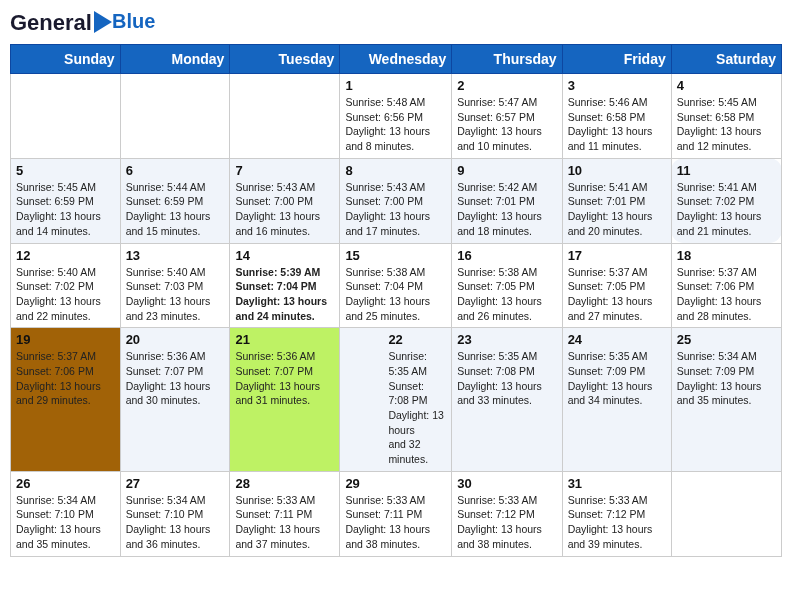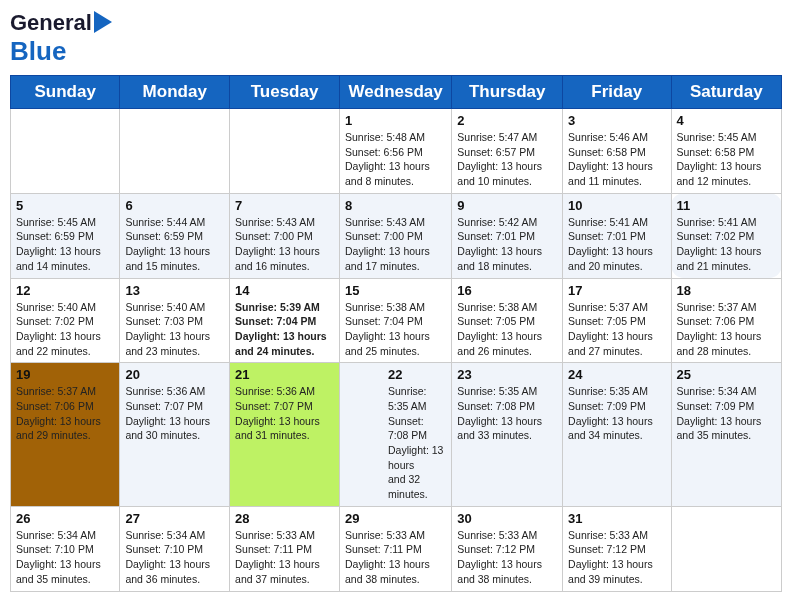--- a/index.html
+++ b/index.html
@@ -11,21 +11,20 @@
       padding: 10px;
     }
     .header {
       display: flex;
       justify-content: space-between;
       align-items: flex-start;
       margin-bottom: 8px;
     }
     .logo {
       display: flex;
-      flex-direction: column;
       align-items: flex-start;
     }
     .title-block {
       text-align: right;
     }
     .month-title {
       font-size: 36px;
       font-weight: bold;
       color: #1a1a2e;
       line-height: 1.1;
@@ -36,23 +35,23 @@
       font-style: italic;
     }
     .calendar {
       width: 100%;
       border-collapse: collapse;
       font-size: 11px;
     }
     .calendar th {
       background-color: #1565c0;
       color: #fff;
-      text-align: center;
+      text-align: right;
       padding: 6px 5px;
-      font-size: 17px;
+      font-size: 14px;
       border: 1px solid #0d47a1;
     }
     .calendar td {
       border: 1px solid #ccc;
       vertical-align: top;
       padding: 4px 5px;
       width: 113px;
       min-height: 80px;
       background: #fff;
     }
@@ -77,21 +76,21 @@
       display: flex;
       align-items: center;
       gap: 0;
     }
     .general {
       font-size: 22px;
       font-weight: bold;
       color: #1a1a2e;
     }
     .blue-word {
-      font-size: 26px;
+      font-size: 20px;
       font-weight: bold;
       color: #1565c0;
     }
   </style>
 </head>
 <body>
 
 <div class="header">
   <div class="logo">
     <div class="logo-container">

